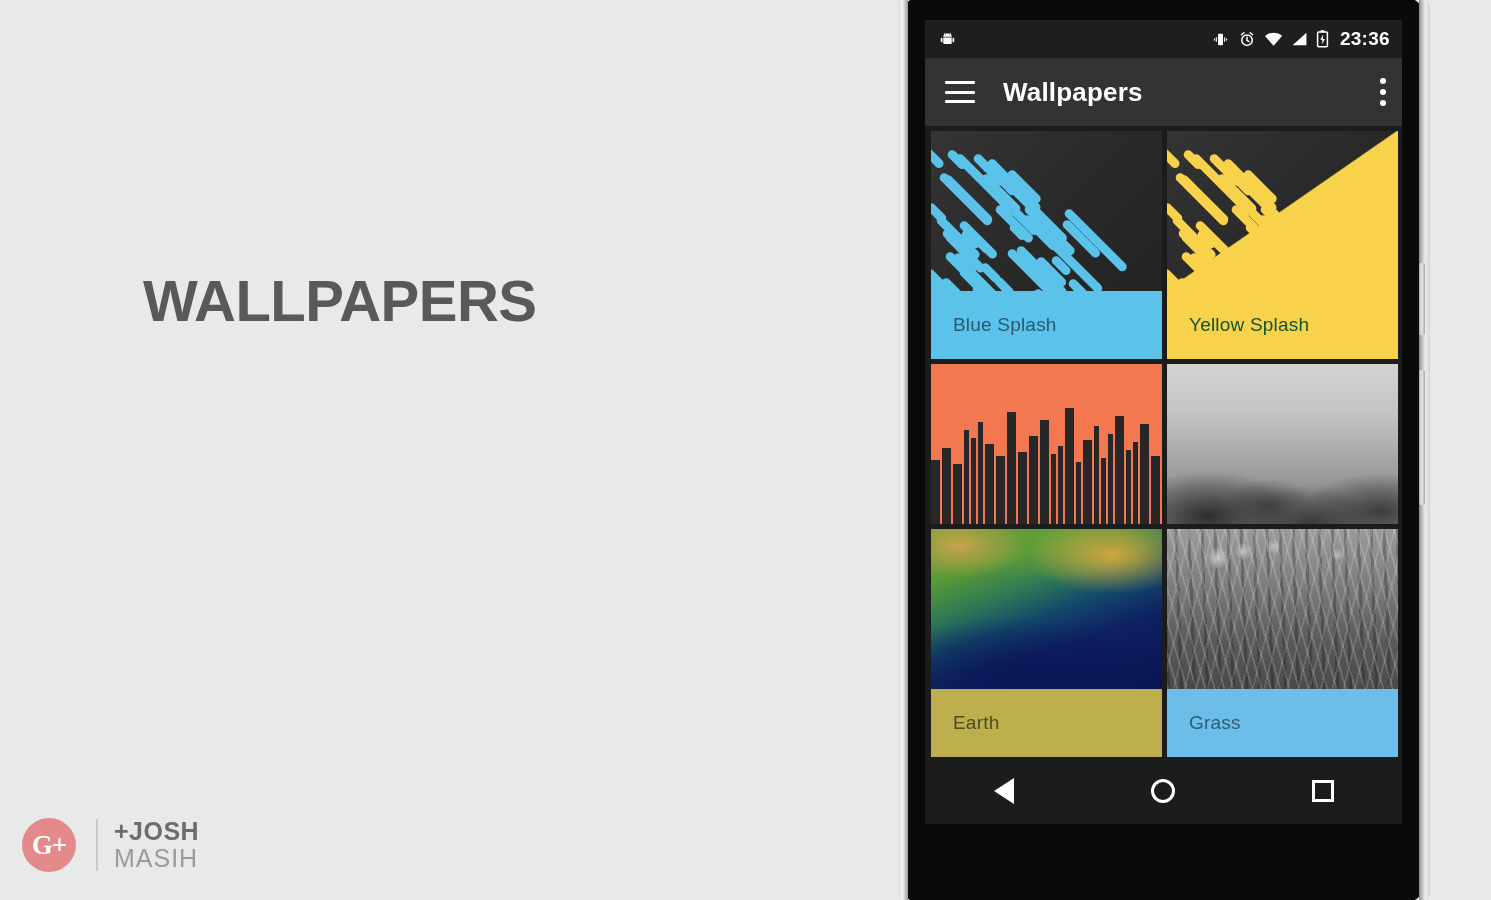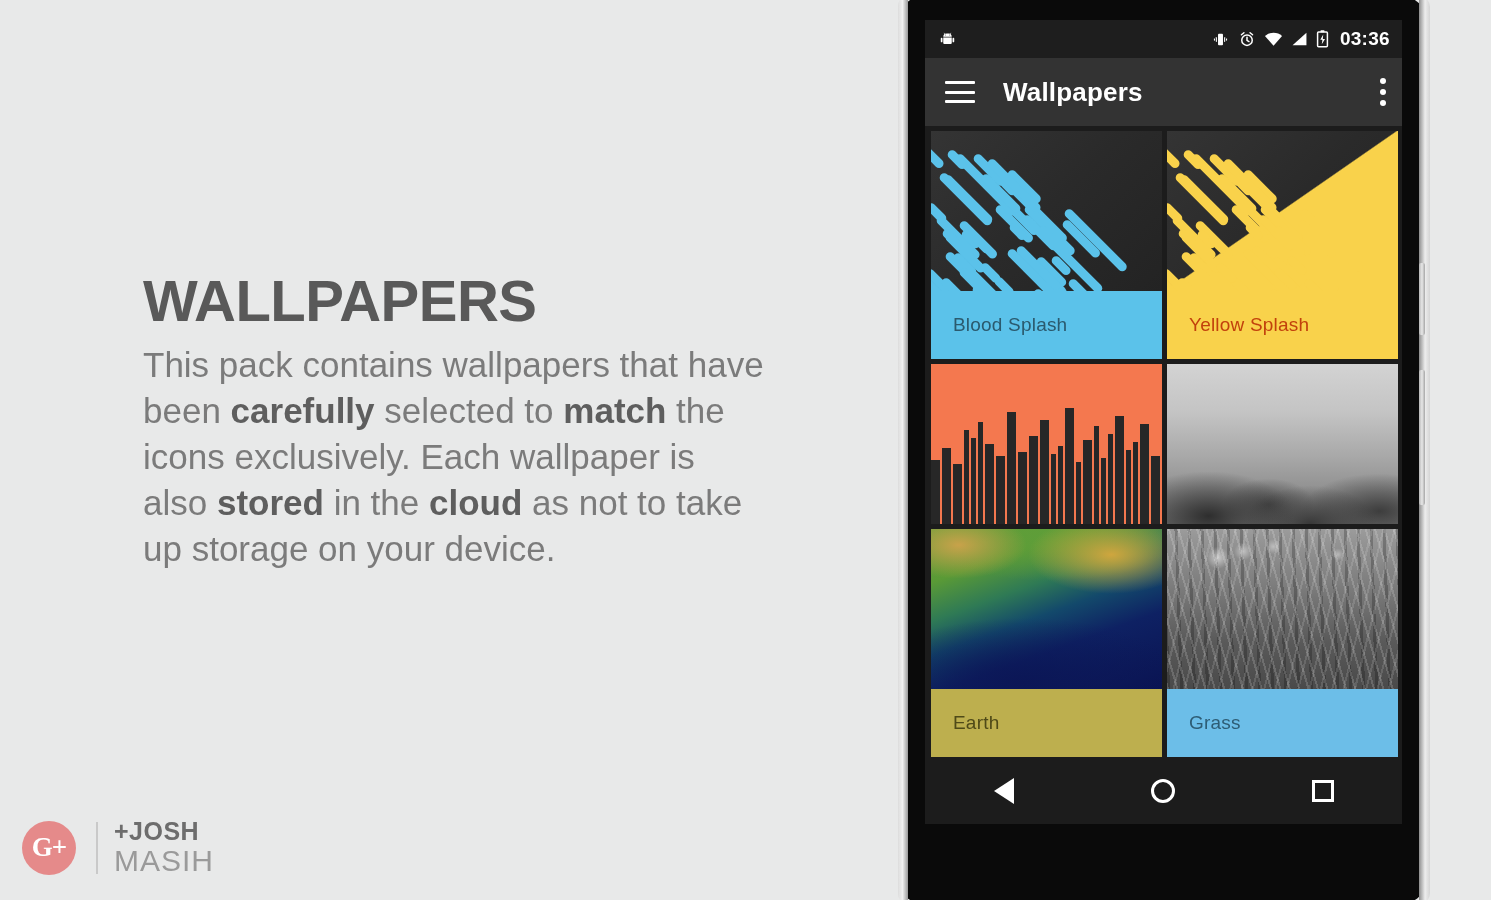--- a/index.html
+++ b/index.html
@@ -32,21 +32,21 @@
   .brand-badge {
     width:54px; height:54px; border-radius:50%;
     background:#e58a8a; color:#ffffff;
     display:flex; align-items:center; justify-content:center;
     font-size:27px; font-weight:bold; letter-spacing:-1px;
     font-family:"Liberation Serif", serif;
   }
   .brand-divider { width:2px; height:52px; background:#c9c9c9; margin:0 16px 0 20px; }
   .brand-text { line-height:1.08; }
   .brand-line1 { font-size:25px; font-weight:bold; color:#6d6d6d; letter-spacing:0.5px; }
-  .brand-line2 { font-size:30px; font-weight:normal; color:#9a9a9a; letter-spacing:1px; }
+  .brand-line2 { font-size:25px; font-weight:normal; color:#9a9a9a; letter-spacing:1px; }
 
   
   .phone-shell {
     position:absolute; left:898px; top:-4px;
     width:529px; height:908px;
     background:#0a0a0a;
     border-radius:26px;
   }
   .phone-edge-left {
     position:absolute; left:898px; top:-4px; width:10px; height:908px;
@@ -163,21 +163,20 @@
   .nav-home { width:24px; height:24px; border:3px solid #ffffff; border-radius:50%; }
   .nav-recent { width:22px; height:22px; border:3px solid #ffffff; }
 </style>
 </head>
 <body>
 
 <div id="stage">
 
   <div class="promo">
     <div class="promo-title">WALLPAPERS</div>
-    <div class="promo-body" id="promo-body">This pack contains wallpapers that have been <b>carefully</b> selected to <b>match</b> the icons exclusively. Each wallpaper is also <b>stored</b> in the <b>cloud</b> as not to take up storage on your device.</div>
   </div>
 
   <div class="brand">
     <div class="brand-badge">G+</div>
     <div class="brand-divider"></div>
     <div class="brand-text">
       <div class="brand-line1">+JOSH</div>
       <div class="brand-line2">MASIH</div>
     </div>
   </div>
@@ -213,21 +212,21 @@
           <path d="M12 18.6 1.2 6.1A16.6 16.6 0 0 1 12 2.1c4.2 0 8 1.5 10.8 4z"></path>
         </svg>
         <svg class="sb-ico" width="17" height="16" viewBox="0 0 22 20" fill="#ffffff">
           <path d="M20 2v16H2z"></path>
         </svg>
         <svg class="sb-ico" width="13" height="18" viewBox="0 0 14 22" fill="none">
           <rect x="1" y="2.4" width="12" height="18.2" rx="1.2" fill="none" stroke="#ffffff" stroke-width="1.8"></rect>
           <rect x="4.6" y="0.4" width="4.8" height="2.2" rx="0.6" fill="#ffffff"></rect>
           <path d="M7.9 5.6 4.3 12h2.6l-0.8 5.4L10.1 11H7.4z" fill="#ffffff"></path>
         </svg>
-        <span class="sb-clock">03:36</span>
+        <span class="sb-clock">23:36</span>
       </div>
     </div>
 
     <div class="appbar">
       <div class="hamburger">
         <span></span>
           <span></span>
           <span></span>
       </div>
       <div class="appbar-title">Wallpapers</div>
@@ -283,21 +282,21 @@
               <div class="streak" style="left: -9.86433px; top: 10.4878px; width: 29.5208px; background: rgb(91, 194, 234); transform: rotate(45deg);"></div>
               <div class="streak" style="left: 50.508px; top: 128.98px; width: 24.0449px; background: rgb(91, 194, 234); transform: rotate(45deg);"></div>
               <div class="streak" style="left: 52.1997px; top: 39.7935px; width: 51.4624px; background: rgb(91, 194, 234); transform: rotate(45deg);"></div>
               <div class="streak" style="left: 57.7109px; top: 25.2188px; width: 70.9402px; background: rgb(91, 194, 234); transform: rotate(45deg);"></div>
               <div class="streak" style="left: 30.1916px; top: 134.073px; width: 62.7429px; background: rgb(91, 194, 234); transform: rotate(45deg);"></div>
               <div class="streak" style="left: 122.161px; top: 122.085px; width: 23.4012px; background: rgb(91, 194, 234); transform: rotate(45deg);"></div>
               <div class="streak" style="left: 17.9501px; top: 16.3764px; width: 22.7864px; background: rgb(91, 194, 234); transform: rotate(45deg);"></div>
               <div class="streak" style="left: 80.0585px; top: 89.2381px; width: 20.0651px; background: rgb(91, 194, 234); transform: rotate(45deg);"></div>
             </div>
           </div>
-          <div class="tile-label" style="background: rgb(91, 194, 234); color: rgb(43, 90, 110);">Blood Splash</div>
+          <div class="tile-label" style="background: rgb(91, 194, 234); color: rgb(43, 90, 110);">Blue Splash</div>
         </div>
         <div class="tile">
           <div class="tile-art">
             <div class="art-dark-grad"></div>
             <div class="tri-yellow"></div>
             <div class="splash-wrap" style="clip-path: polygon(0px 0px, 100% 0px, 100% 100%, 0px 100%);">
               <div class="streak" style="left: 7.32124px; top: 81.8493px; width: 57.2553px; background: rgb(249, 210, 75); transform: rotate(45deg);"></div>
               <div class="streak" style="left: 65.9574px; top: 70.9726px; width: 49.0247px; background: rgb(249, 210, 75); transform: rotate(45deg);"></div>
               <div class="streak" style="left: 78.4131px; top: 48.8748px; width: 79.521px; background: rgb(249, 210, 75); transform: rotate(45deg);"></div>
               <div class="streak" style="left: 107.188px; top: 122.848px; width: 37.9108px; background: rgb(249, 210, 75); transform: rotate(45deg);"></div>
@@ -337,21 +336,21 @@
               <div class="streak" style="left: -9.86433px; top: 10.4878px; width: 29.5208px; background: rgb(249, 210, 75); transform: rotate(45deg);"></div>
               <div class="streak" style="left: 50.508px; top: 128.98px; width: 24.0449px; background: rgb(249, 210, 75); transform: rotate(45deg);"></div>
               <div class="streak" style="left: 52.1997px; top: 39.7935px; width: 51.4624px; background: rgb(249, 210, 75); transform: rotate(45deg);"></div>
               <div class="streak" style="left: 57.7109px; top: 25.2188px; width: 70.9402px; background: rgb(249, 210, 75); transform: rotate(45deg);"></div>
               <div class="streak" style="left: 30.1916px; top: 134.073px; width: 62.7429px; background: rgb(249, 210, 75); transform: rotate(45deg);"></div>
               <div class="streak" style="left: 122.161px; top: 122.085px; width: 23.4012px; background: rgb(249, 210, 75); transform: rotate(45deg);"></div>
               <div class="streak" style="left: 17.9501px; top: 16.3764px; width: 22.7864px; background: rgb(249, 210, 75); transform: rotate(45deg);"></div>
               <div class="streak" style="left: 80.0585px; top: 89.2381px; width: 20.0651px; background: rgb(249, 210, 75); transform: rotate(45deg);"></div>
             </div>
           </div>
-          <div class="tile-label" style="background: rgb(249, 210, 75); color: #c2410c;">Yellow Splash</div>
+          <div class="tile-label" style="background: rgb(249, 210, 75); color: #14532d;">Yellow Splash</div>
         </div>
         <div class="tile">
           <div class="tile-art">
             <div class="sky">
               <div class="skyline">
                 <div class="bldg" style="height: 64px; width: 9px;"></div>
                 <div class="bldg" style="height: 76px; width: 9px;"></div>
                 <div class="bldg" style="height: 60px; width: 9px;"></div>
                 <div class="bldg" style="height: 94px; width: 5px;"></div>
                 <div class="bldg" style="height: 86px; width: 5px;"></div>

